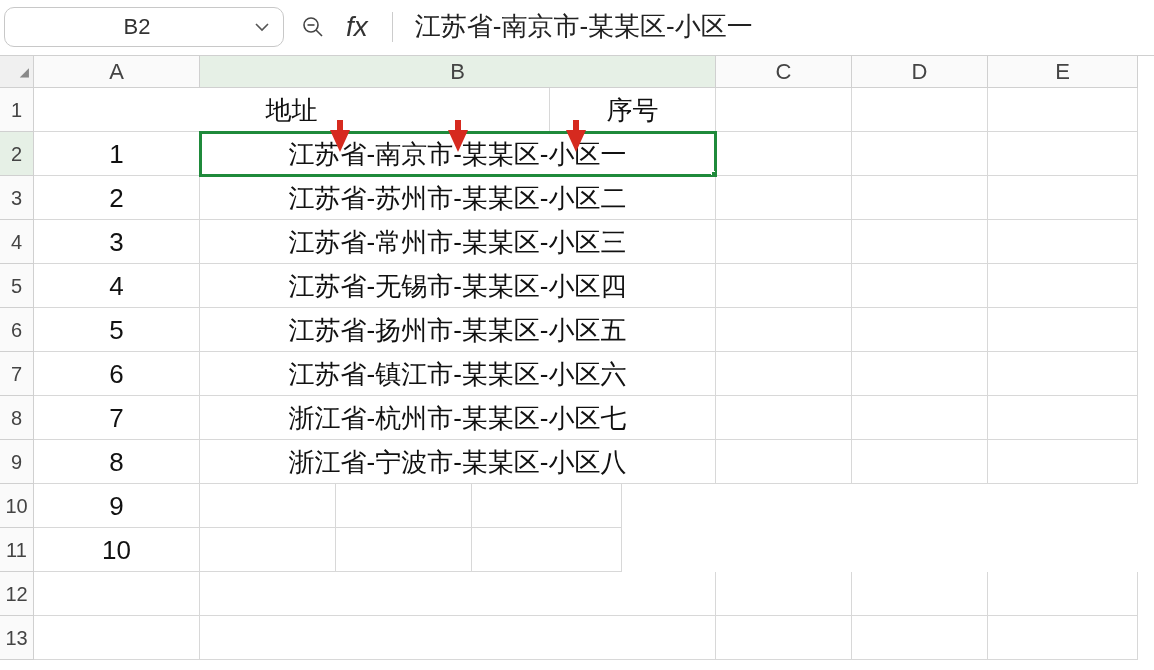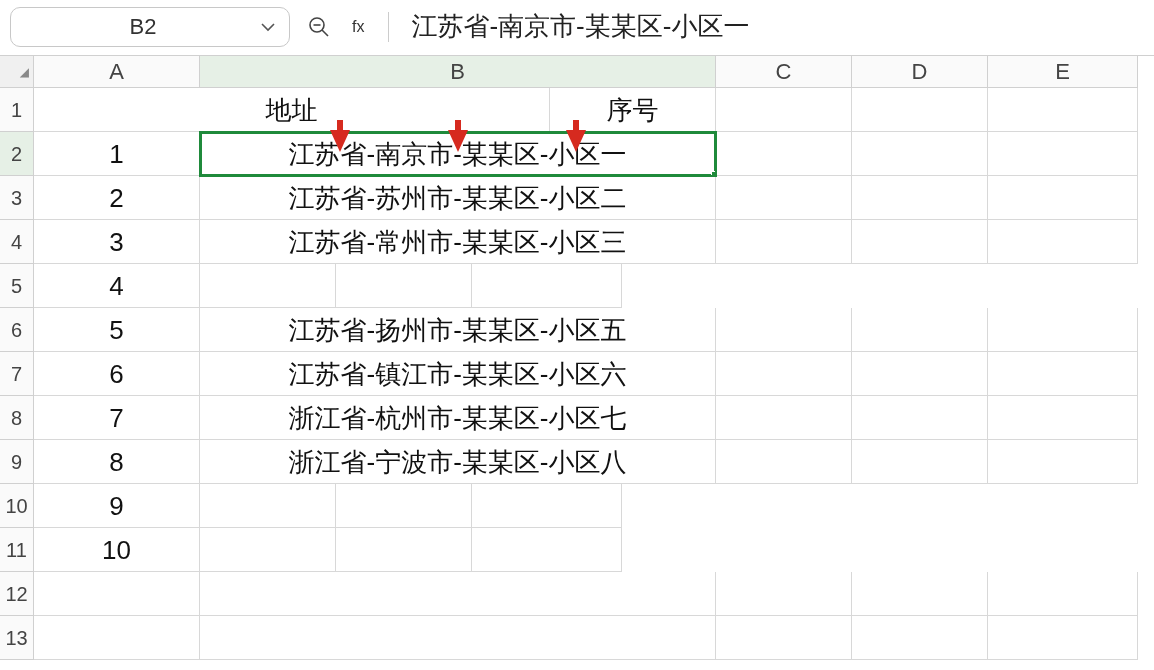--- a/index.html
+++ b/index.html
@@ -10,21 +10,21 @@
     color: #000;
     overflow: hidden;
     width: 1154px;
     height: 670px;
   }
   
   .formula-row {
     display: flex;
     align-items: center;
     gap: 14px;
-    padding: 6px 10px 8px 10px;
+    padding: 6px 10px 8px 4px;
     border-bottom: 1px solid #d0d0d0;
     height: 56px;
   }
   .name-box {
     width: 280px;
     height: 40px;
     border: 1px solid #c8c8c8;
     border-radius: 10px;
     display: flex;
     align-items: center;
@@ -39,21 +39,22 @@
     font-size: 16px;
     color: #555;
   }
   .zoom-btn {
     font-size: 22px;
     color: #333;
     padding: 0 4px;
     display:flex;align-items:center;gap:2px;
   }
   .fx-label {
-    font-size: 16px;
+    font-style: italic;
+    font-size: 28px;
     color: #333;
     padding: 0 4px;
     text-align: center;
   }
   .fx-sep {
     width:1px;height:30px;background:#ccc;margin:0 6px;
   }
   .formula-input {
     flex: 1;
     font-size: 26px;
@@ -227,20 +228,21 @@
     <div class="row-h">4</div>
     <div class="cell col-A colA">3</div>
     <div class="cell col-B">江苏省-常州市-某某区-小区三</div>
     <div class="cell col-C"></div>
     <div class="cell col-D"></div>
     <div class="cell col-E"></div>
   </div>
   <div class="row">
     <div class="row-h">5</div>
     <div class="cell col-A colA">4</div>
+    <div class="cell col-B">江苏省-无锡市-某某区-小区四</div>
     <div class="cell col-C"></div>
     <div class="cell col-D"></div>
     <div class="cell col-E"></div>
   </div>
   <div class="row">
     <div class="row-h">6</div>
     <div class="cell col-A colA">5</div>
     <div class="cell col-B">江苏省-扬州市-某某区-小区五</div>
     <div class="cell col-C"></div>
     <div class="cell col-D"></div>

